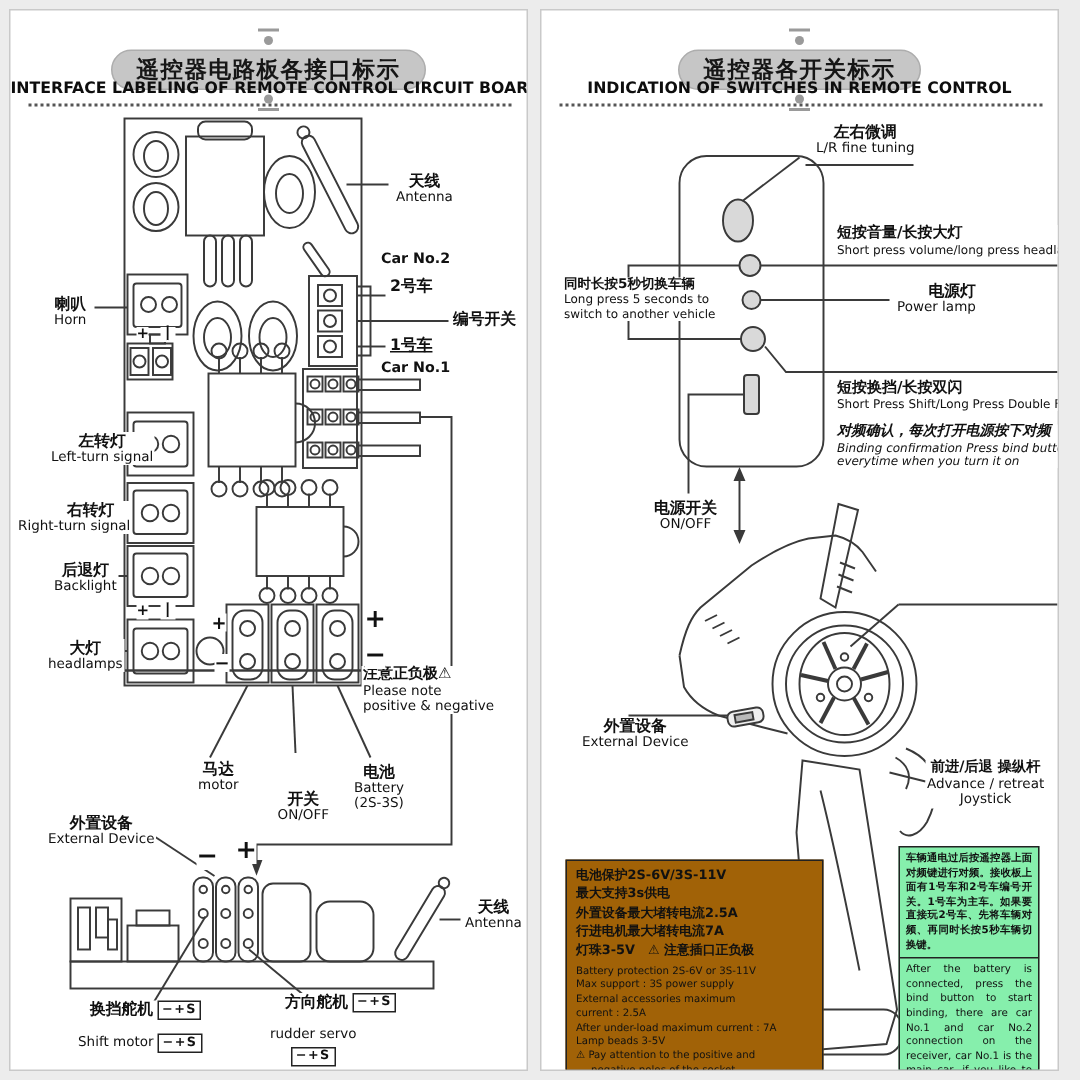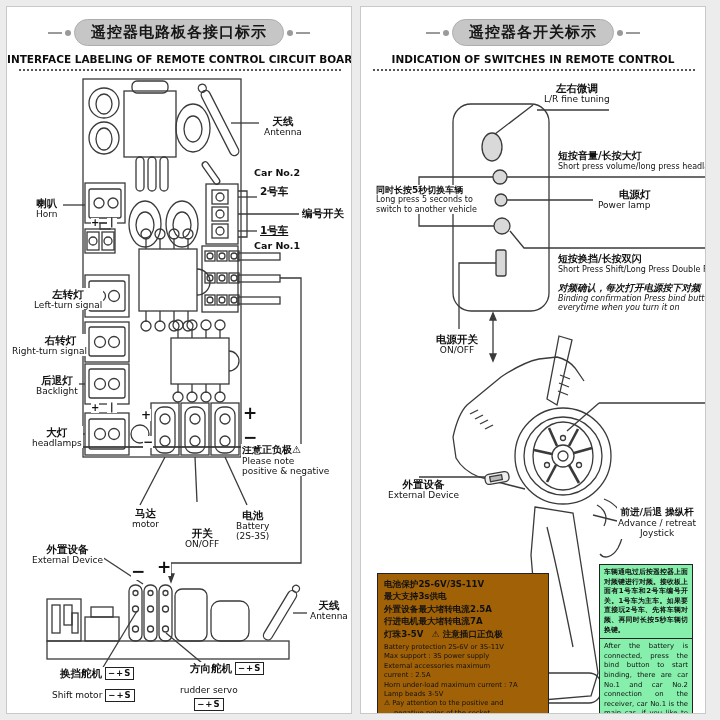--- a/index.html
+++ b/index.html
@@ -1,21 +1,21 @@
 <!DOCTYPE html>
 <html><head>
 <meta charset="utf-8">
 <style>
   html,body{margin:0;padding:0;}
   body{width:720px;height:720px;background:#ececec;font-family:"DejaVu Sans",sans-serif;color:#111;}
   .page{position:relative;width:720px;height:720px;overflow:hidden;}
   .panel{position:absolute;top:6px;width:346px;height:708px;background:#fff;border:1px solid #c9c9c9;box-sizing:border-box;overflow:hidden;}
   .panel.left{left:6px;}
   .panel.right{left:360px;}
-  .hdr{position:absolute;top:12px;left:0;width:100%;display:flex;align-items:center;justify-content:center;gap:3px;}
+  .hdr{position:absolute;top:12px;left:0;width:100%;display:flex;align-items:center;justify-content:center;gap:3px;flex-direction:column;}
   .pill{background:#c6c6c6;border:1px solid #adadad;border-radius:999px;padding:3px 16px;font-weight:bold;font-size:15px;letter-spacing:1px;color:#161616;white-space:nowrap;}
   .tick{width:14px;height:2px;background:#9a9a9a;}
   .dot{width:6px;height:6px;border-radius:50%;background:#9a9a9a;}
   .subtitle{position:absolute;top:46px;left:0;width:100%;text-align:center;font-weight:bold;font-size:10.5px;letter-spacing:0px;color:#0d0d0d;white-space:nowrap;}
   .dotline{position:absolute;top:62px;left:12px;width:322px;border-top:2px dotted #555;}
   svg.art{position:absolute;left:0;top:0;width:346px;height:712px;}
   .lbl{position:absolute;white-space:nowrap;line-height:1.15;background:#fff;padding:0 1px;text-align:center;}
   .zh{font-weight:bold;font-size:10.5px;display:block;}
   .en{font-size:9px;display:block;font-weight:normal;}
   .en8{font-size:8px;display:block;}
@@ -449,21 +449,21 @@
     <div class="specbox">
       <div class="zhline">电池保护2S-6V/3S-11V</div>
       <div class="zhline">最大支持3s供电</div>
       <div class="zhline">外置设备最大堵转电流2.5A</div>
       <div class="zhline">行进电机最大堵转电流7A</div>
       <div class="zhline" style="margin-bottom:3px;">灯珠3-5V　⚠ 注意插口正负极</div>
       <div class="enline">Battery protection 2S-6V or 3S-11V</div>
       <div class="enline">Max support : 3S power supply</div>
       <div class="enline">External accessories maximum</div>
       <div class="enline">current : 2.5A</div>
-      <div class="enline">Horn under-load maximum current : 7A</div>
+      <div class="enline">After under-load maximum current : 7A</div>
       <div class="enline">Lamp beads 3-5V</div>
       <div class="enline">⚠ Pay attention to the positive and</div>
       <div class="enline" style="padding-left:10px;">negative poles of the socket</div>
     </div>
 
     <div class="notebox">
       <div class="cell zhcell">车辆通电过后按遥控器上面对频键进行对频。接收板上面有1号车和2号车编号开关。1号车为主车。如果要直接玩2号车、先将车辆对频、再同时长按5秒车辆切换键。</div>
       <div class="cell">After the battery is connected, press the bind button to start binding, there are car No.1 and car No.2 connection on the receiver, car No.1 is the main car, if you like to play car No.2 directly, please bind it first, at the same time long press 5 seconds of car switching button.</div>
     </div>
   </section>

